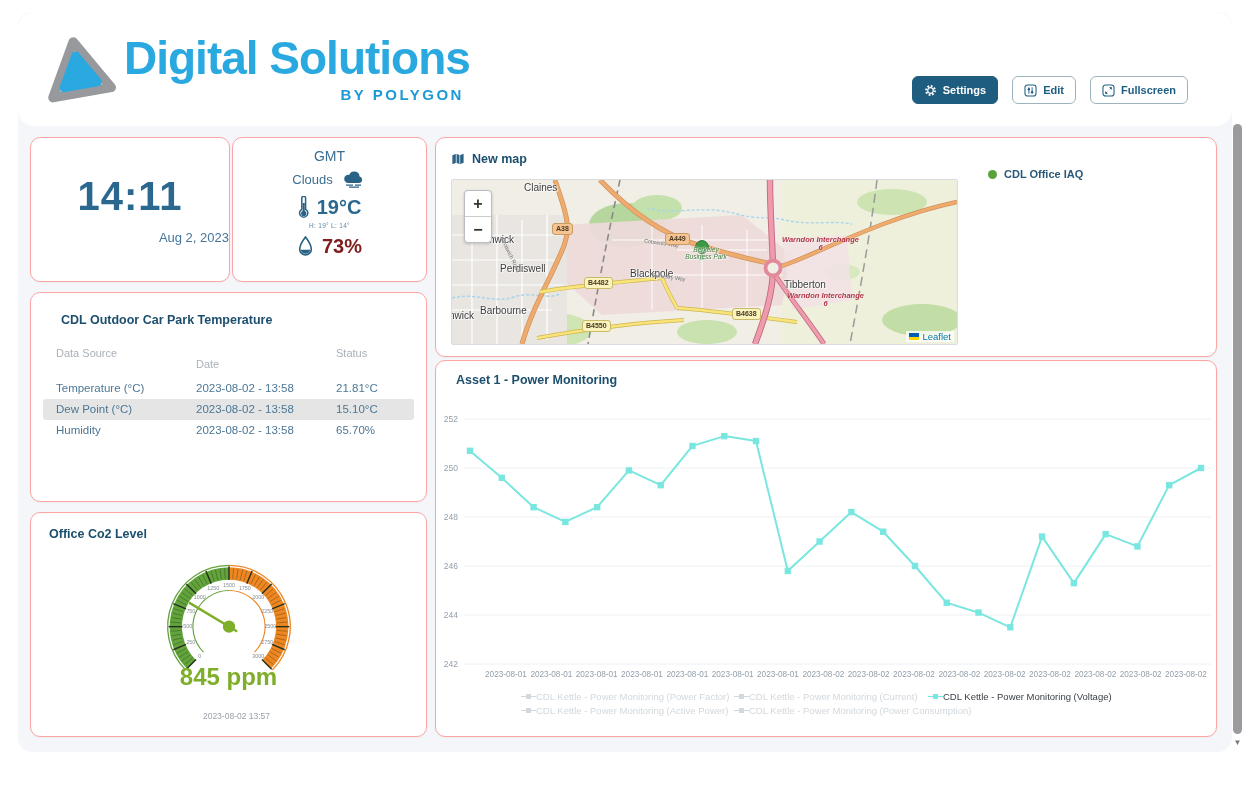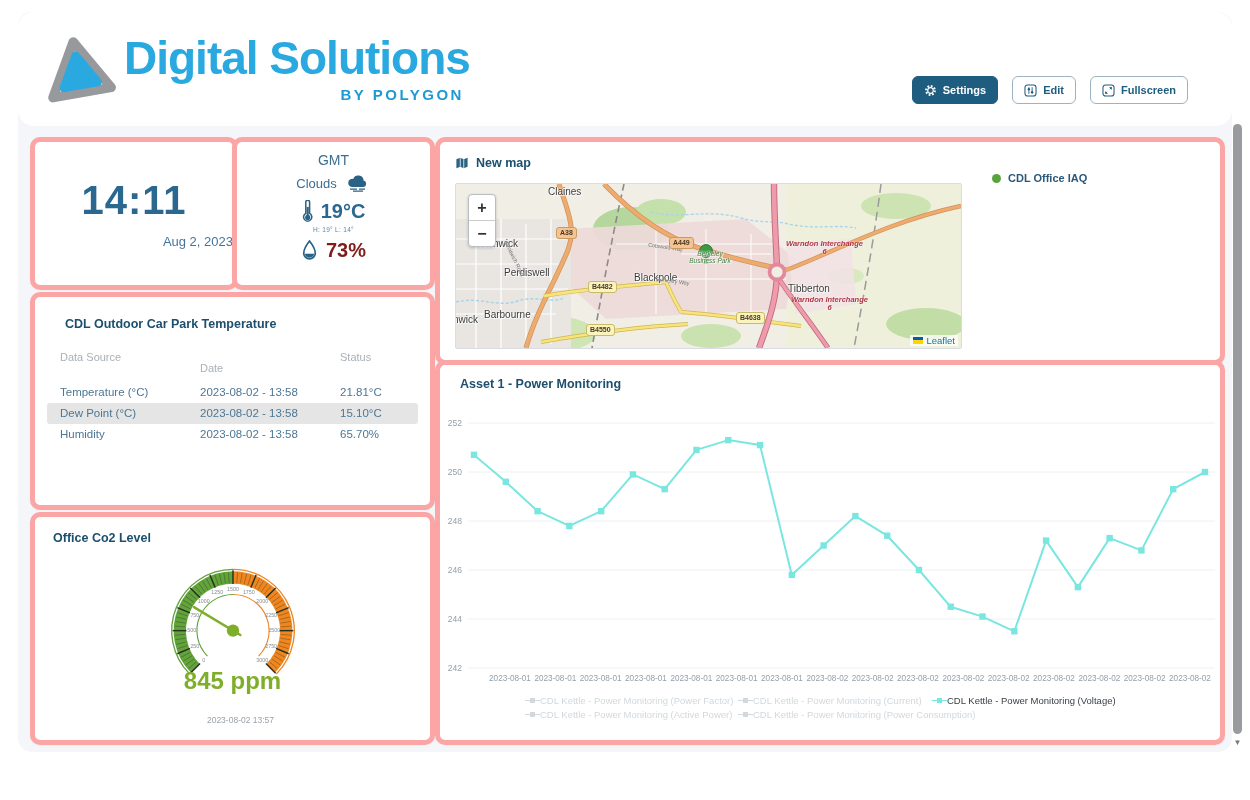--- a/index.html
+++ b/index.html
@@ -1,20 +1,20 @@
 <!DOCTYPE html>
 <html><head>
 <meta charset="utf-8">
 <style>
   html,body{margin:0;padding:0;width:1250px;height:800px;background:#ffffff;
     font-family:"Liberation Sans",sans-serif;overflow:hidden;position:relative;}
   #stage{position:absolute;inset:0;}
   #bgzone{position:absolute;left:18px;top:12px;width:1214px;height:740px;background:#f5f6f9;border-radius:14px;}
 
-  .card{position:absolute;background:#fff;border:5px solid #fca5a5;border-radius:10px;
+  .card{position:absolute;background:#fff;border:1px solid #fca5a5;border-radius:10px;
     box-shadow:0 1px 2px rgba(40,60,80,.04);}
 
   
   #header{position:absolute;left:18px;top:12px;width:1214px;height:114px;background:#fff;border-radius:16px;}
   #logo{position:absolute;left:22px;top:20px;display:flex;align-items:flex-start;}
   #logo-icon{width:78px;height:78px;}
   #logo-text{margin-left:6px;}
   #logo-title{font-size:46px;font-weight:800;letter-spacing:-1px;color:#29a9e0;line-height:52px;}
   #logo-sub{font-size:15px;font-weight:700;letter-spacing:2.5px;color:#1d9ad6;text-align:right;margin-top:2px;padding-right:6px;}
   #header-actions{position:absolute;right:44px;top:64px;display:flex;gap:14px;align-items:center;}
@@ -342,21 +342,21 @@
         <path d="M318 0 C318 30 320 58 321 84 C322 112 312 140 303 164" stroke="#ef9bab" stroke-width="4.6" fill="none"></path>
         <path d="M321 92 C338 118 356 140 372 164" stroke="#c06a80" stroke-width="5" fill="none"></path>
         <path d="M321 92 C338 118 356 140 372 164" stroke="#ef9bab" stroke-width="3.4" fill="none"></path>
         <circle cx="321" cy="88" r="7.5" fill="#f1eee6" stroke="#e2899b" stroke-width="3.8"></circle>
         <g>
           <path d="M250 74 l-3 5.5 h6 z" fill="#3d9a44"></path>
           <circle cx="250" cy="67" r="6.4" fill="#3d9a44" stroke="#2c7034" stroke-width="1"></circle>
         </g>
       </svg>
 
-      <span class="maplabel" style="left:92px;top:2px;">Claines</span>
+      <span class="maplabel" style="left:72px;top:2px;">Claines</span>
       <span class="maplabel" style="left:18px;top:54px;">Northwick</span>
       <span class="maplabel" style="left:48px;top:83px;">Perdiswell</span>
       <span class="maplabel" style="left:178px;top:88px;">Blackpole</span>
       <span class="maplabel" style="left:28px;top:125px;">Barbourne</span>
       <span class="maplabel" style="left:332px;top:99px;">Tibberton</span>
       <span class="maplabel" style="left:-3px;top:130px;">nwick</span>
       <span class="maplabel small" style="left:228px;top:66px;">Berkeley Business Park</span>
 
       <span class="roadname" style="left:40px;top:72px;transform:rotate(64deg);">Droitwich Road</span>
       <span class="roadname" style="left:192px;top:60px;transform:rotate(8deg);">Cotswold Way</span>

